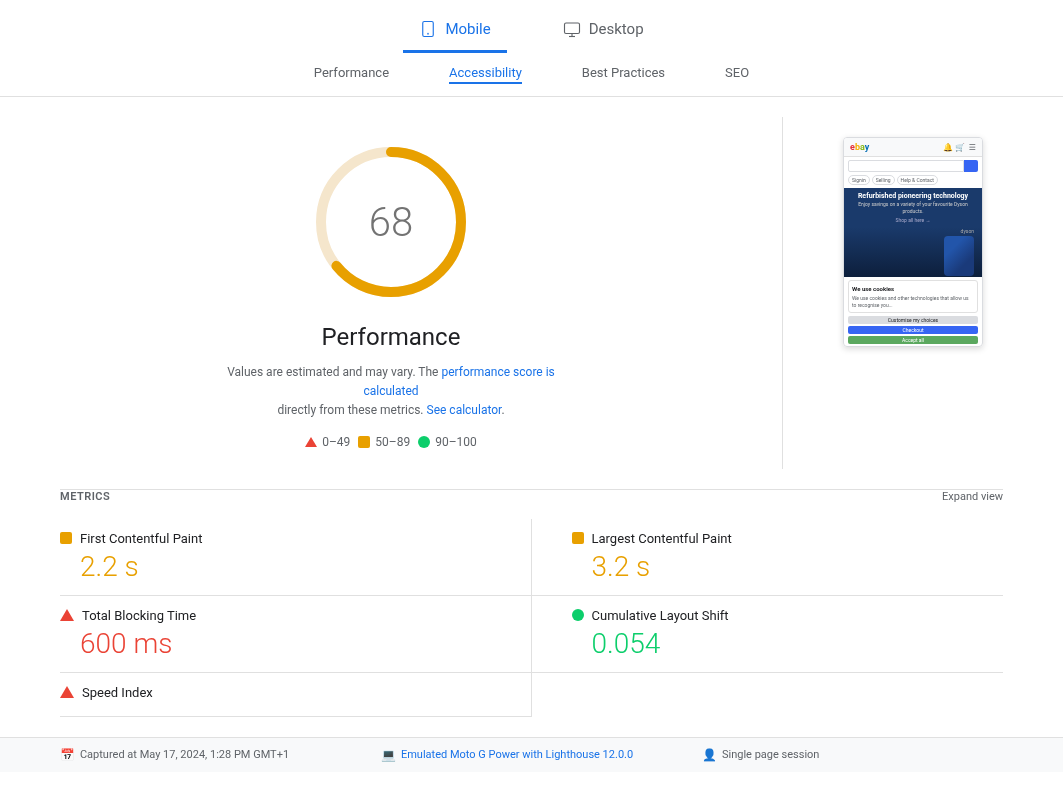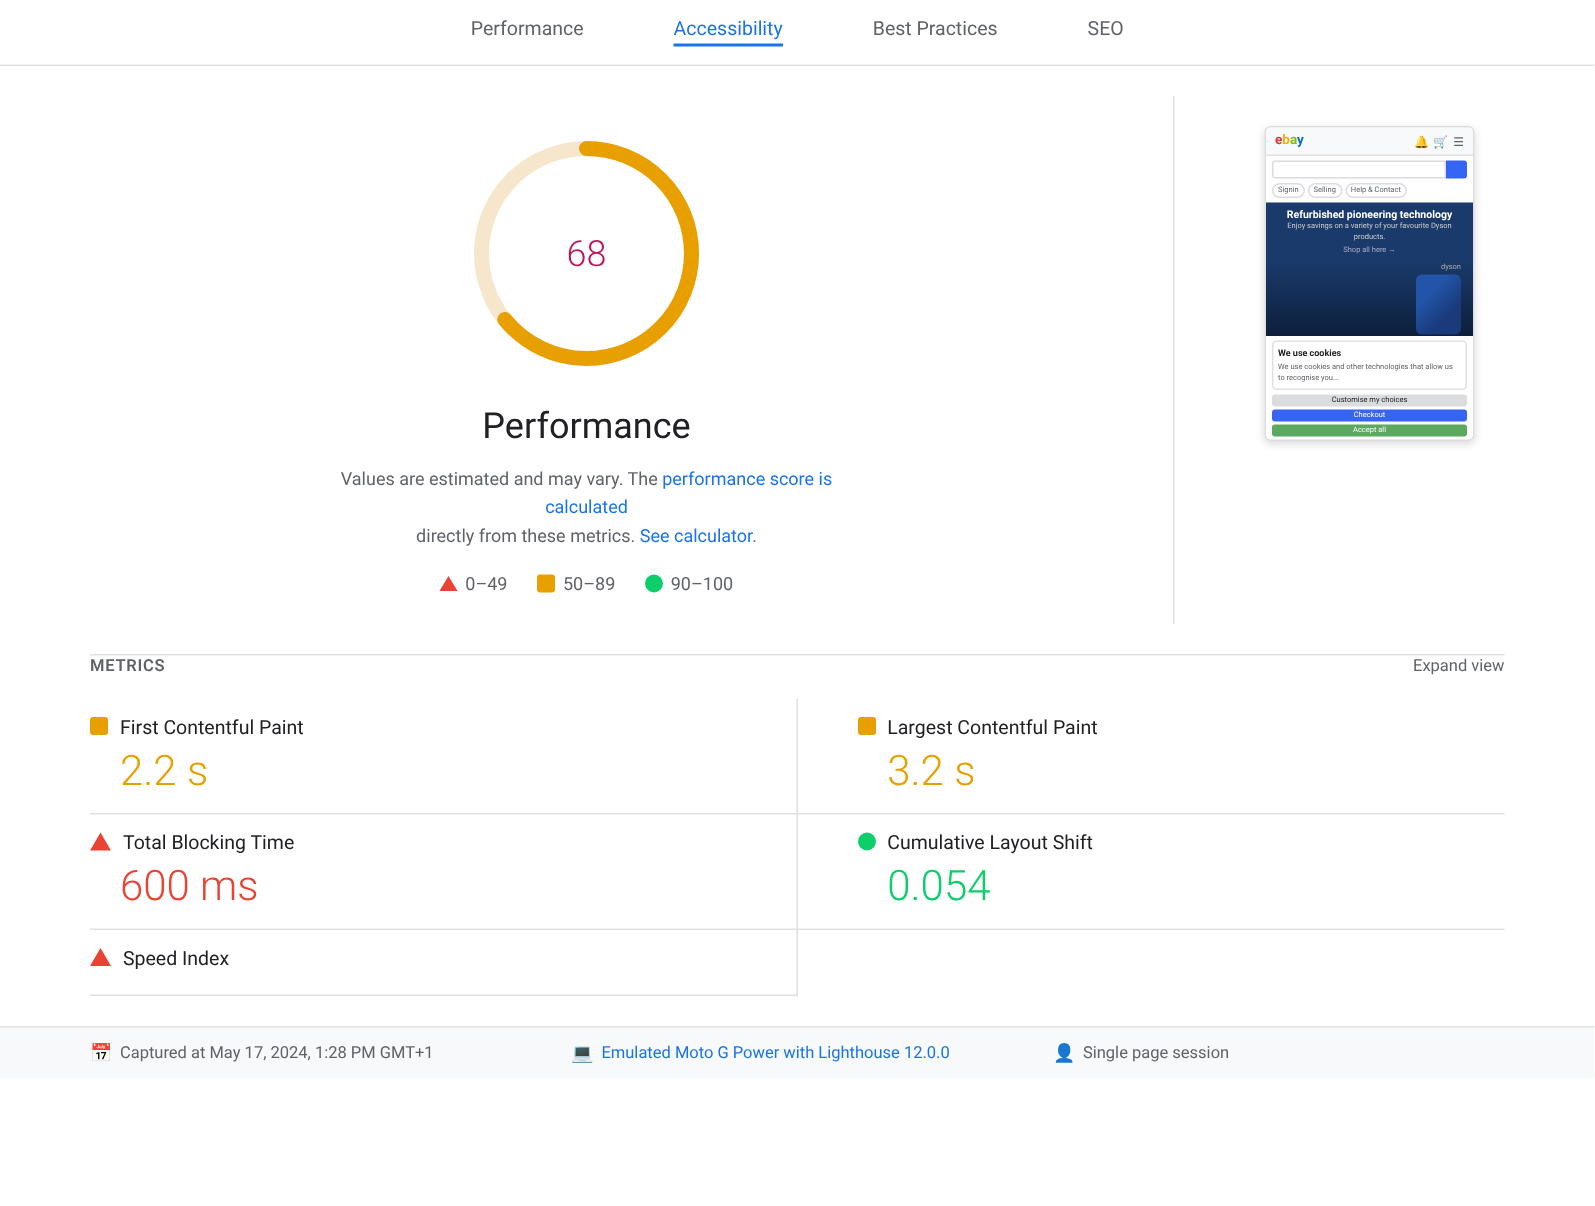--- a/index.html
+++ b/index.html
@@ -99,23 +99,23 @@
       stroke-width: 10;
       stroke-linecap: round;
       stroke-dasharray: 440;
       stroke-dashoffset: 158; 
     }
     .score-number {
       position: absolute;
       top: 50%;
       left: 50%;
       transform: translate(-50%, -50%);
-      font-size: 24px;
+      font-size: 40px;
       font-weight: 300;
-      color: #be185d;
+      color: #737373;
     }
 
     .score-label {
       font-size: 24px;
       font-weight: 400;
       color: #202124;
       margin-bottom: 12px;
     }
 
     .score-description {
@@ -126,21 +126,21 @@
       max-width: 340px;
       margin-bottom: 14px;
     }
     .score-description a {
       color: #1a73e8;
       text-decoration: none;
     }
 
     .legend {
       display: flex;
-      gap: 20px;
+      gap: 8px;
       font-size: 12px;
       color: #5f6368;
       margin-bottom: 20px;
     }
     .legend-item {
       display: flex;
       align-items: center;
       gap: 5px;
     }
     .legend-red {
@@ -346,20 +346,21 @@
     }
     .metric-item:nth-child(odd) {
       padding-right: 40px;
       border-right: 1px solid #e0e0e0;
     }
     .metric-item:nth-child(even) {
       padding-left: 40px;
     }
     .metric-header {
       display: flex;
+      align-items: center;
       gap: 8px;
       margin-bottom: 4px;
     }
     .indicator-orange-sq {
       width: 12px;
       height: 12px;
       background: #e8a000;
       border-radius: 2px;
     }
     .indicator-red-tri {
@@ -421,20 +422,37 @@
     }
     .footer-icon {
       font-size: 12px;
       color: #5f6368;
     }
   </style>
 </head>
 <body>
 
 <div class="header">
+  <div class="device-tabs">
+    <div class="device-tab active">
+      <svg viewBox="0 0 24 24" fill="none" stroke="#1a73e8" stroke-width="1.5">
+        <rect x="5" y="2" width="14" height="20" rx="2" ry="2"></rect>
+        <line x1="12" y1="18" x2="12" y2="18.5" stroke-linecap="round" stroke-width="2"></line>
+      </svg>
+      <span>Mobile</span>
+    </div>
+    <div class="device-tab">
+      <svg viewBox="0 0 24 24" fill="none" stroke="#5f6368" stroke-width="1.5">
+        <rect x="2" y="4" width="20" height="14" rx="2"></rect>
+        <line x1="8" y1="22" x2="16" y2="22"></line>
+        <line x1="12" y1="18" x2="12" y2="22"></line>
+      </svg>
+      <span>Desktop</span>
+    </div>
+  </div>
   <div class="category-tabs">
     <span class="category-tab">Performance</span>
     <span class="category-tab active">Accessibility</span>
     <span class="category-tab">Best Practices</span>
     <span class="category-tab">SEO</span>
   </div>
 </div>
 
 <div class="main">
 

